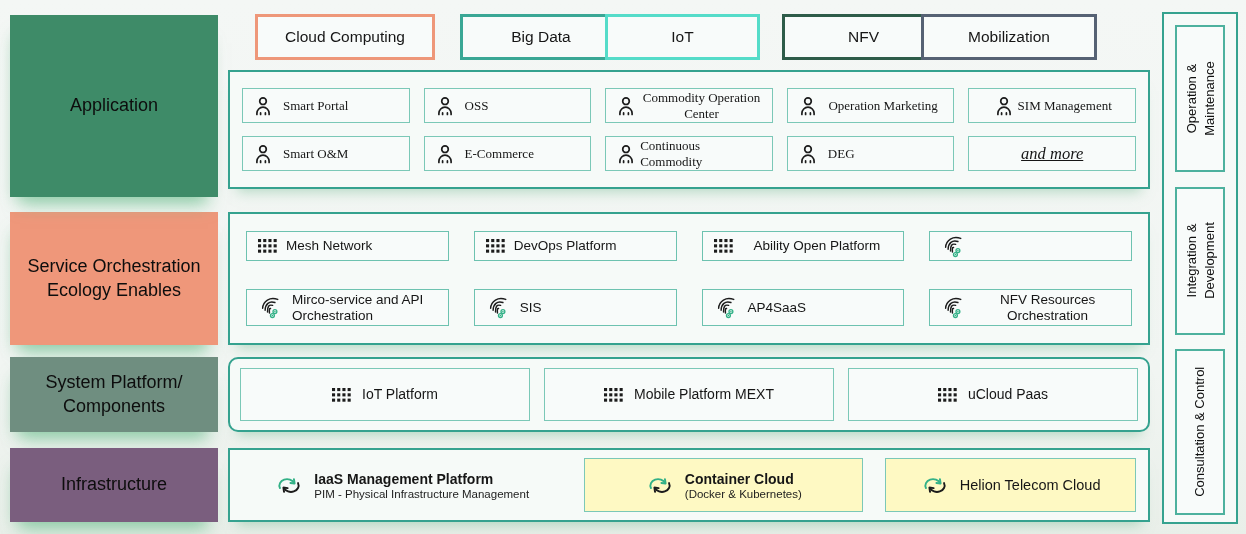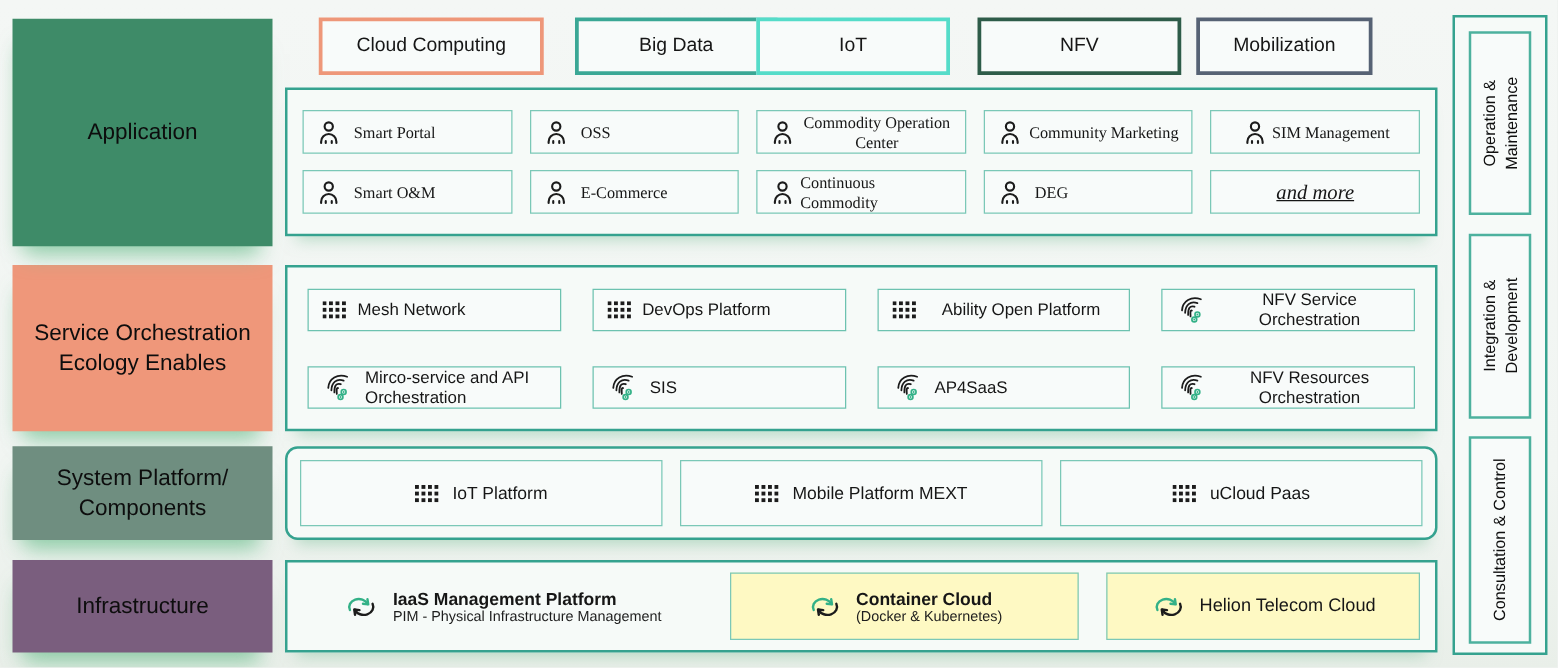--- a/index.html
+++ b/index.html
@@ -18,21 +18,21 @@
   #layer-system { top:357px; height:75px; }
   #layer-infrastructure { top:448px; height:74px; }
 
   
   .tab { position:absolute; top:14px; height:46px; background:#f8fbfa; border:3px solid #999;
          display:flex; align-items:center; justify-content:center; font-size:15.5px; }
   #tab-0 { left:228px; width:180px; }
   #tab-1 { left:420px; width:162px;margin-left:40px; }
   #tab-2 { left:605px; width:155px; }
   #tab-3 { left:782px; width:163px;justify-content:center; }
-  #tab-4 { left:957px; width:141px; }
+  #tab-4 { left:921px; width:176px; }
 
   
   .container { position:absolute; left:228px; width:922px; border:2px solid #35a28f;
                background:#f6faf8; box-shadow:0 12px 12px -9px rgba(120,190,150,.5); }
   #apps-container     { top:70px;  height:119px; display:grid; grid-template-columns:repeat(5,1fr);
                         gap:13px 14px; padding:16px 12px;font-family:Liberation Serif, serif; }
   #service-container  { top:212px; height:133px; display:grid; grid-template-columns:repeat(4,1fr);
                         gap:28px 25px; padding:17px 16px; }
   #platform-container { top:357px; height:75px;  display:grid; grid-template-columns:repeat(3,1fr);
                         gap:14px; padding:9px 10px;border-radius:10px; }
@@ -167,21 +167,21 @@
     <div class="item tight">
       <svg class="ic" width="22" height="22">
           <use href="#ic-person"></use>
         </svg>
       <span class="lbl grow">Commodity Operation Center</span>
     </div>
     <div class="item tight">
       <svg class="ic" width="22" height="22">
           <use href="#ic-person"></use>
         </svg>
-      <span class="lbl grow">Community Marketing</span>
+      <span class="lbl grow">Operation Marketing</span>
     </div>
     <div class="item center tight">
       <svg class="ic" width="22" height="22">
           <use href="#ic-person"></use>
         </svg>
       <span class="lbl">SIM Management</span>
     </div>
     <div class="item">
       <svg class="ic" width="22" height="22">
           <use href="#ic-person"></use>
@@ -227,21 +227,20 @@
     <div class="item svc">
       <svg class="ic" width="19" height="14">
           <use href="#ic-grid"></use>
         </svg>
       <span class="lbl grow">Ability Open Platform</span>
     </div>
     <div class="item svc">
       <svg class="ic" width="25" height="25">
           <use href="#ic-orch"></use>
         </svg>
-      <span class="lbl grow">NFV Service Orchestration</span>
     </div>
     <div class="item svc">
       <svg class="ic" width="25" height="25">
           <use href="#ic-orch"></use>
         </svg>
       <span class="lbl">Mirco-service and API Orchestration</span>
     </div>
     <div class="item svc">
       <svg class="ic" width="25" height="25">
           <use href="#ic-orch"></use>

